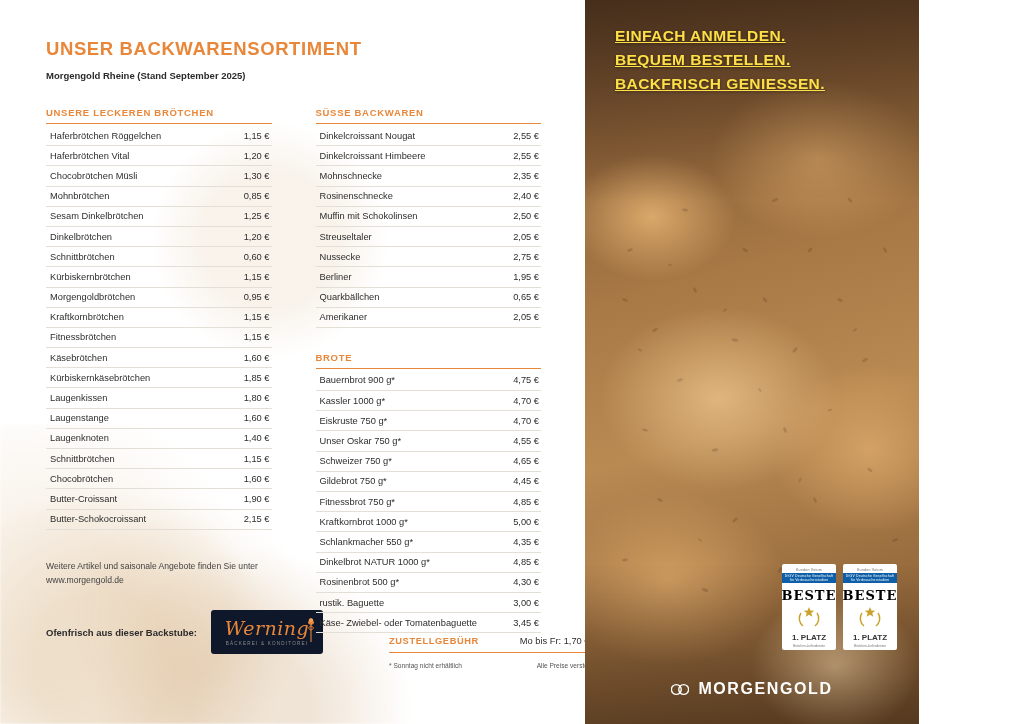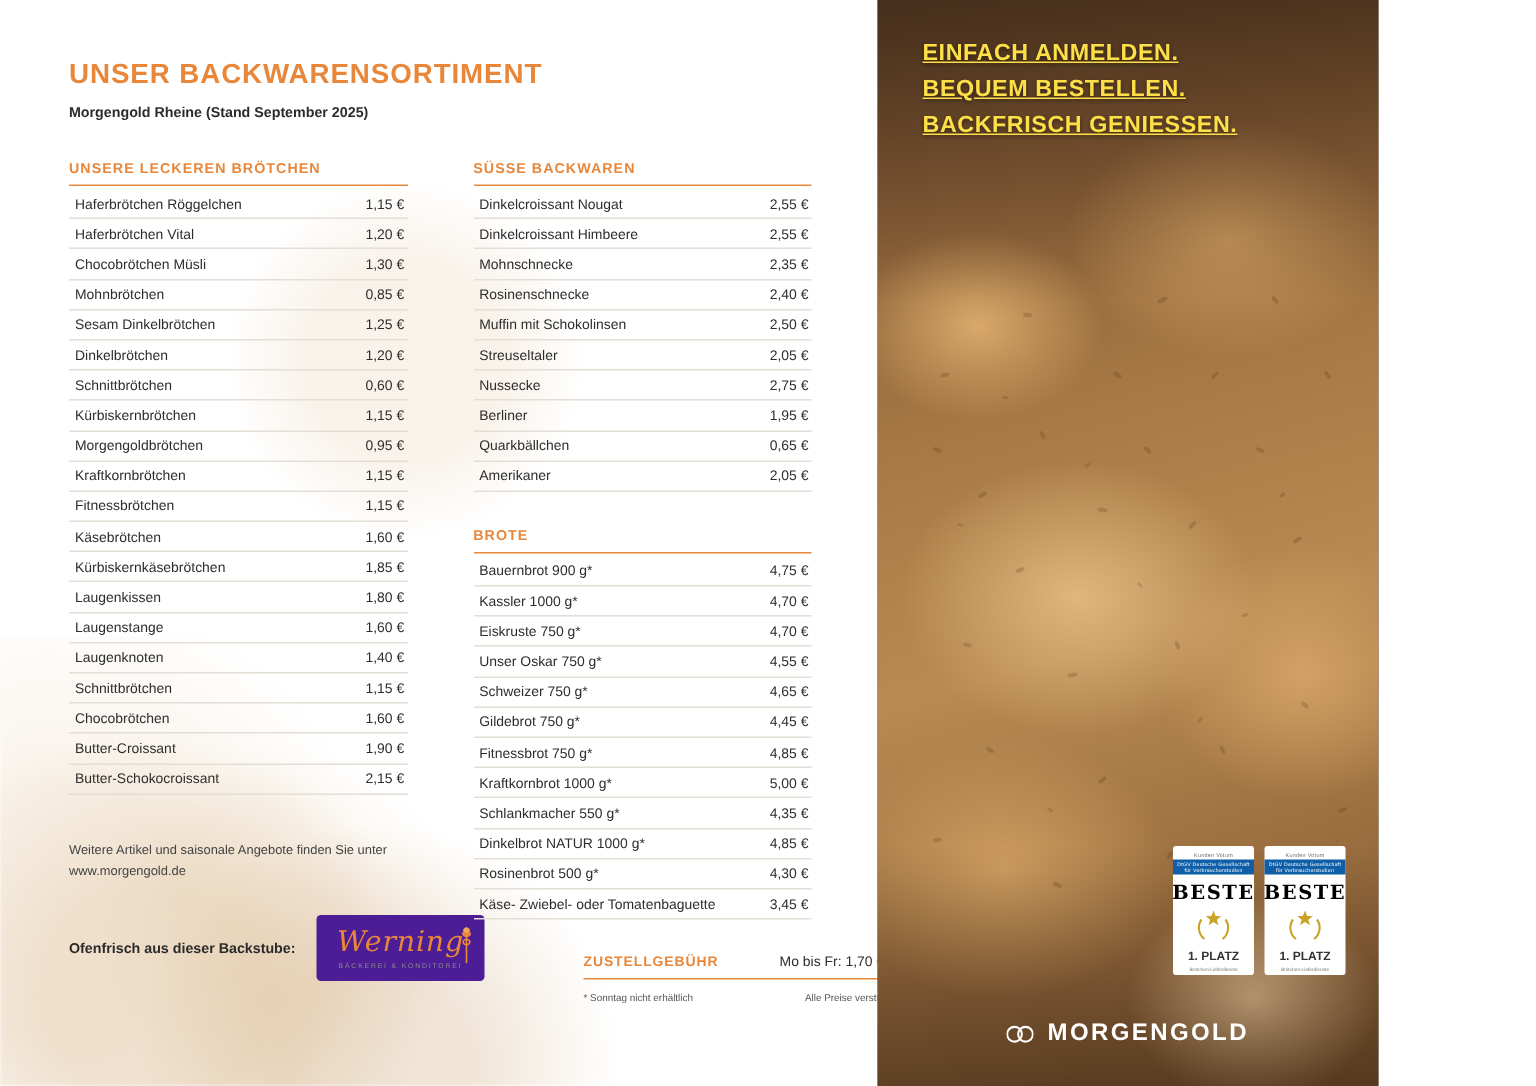--- a/index.html
+++ b/index.html
@@ -84,21 +84,21 @@
     line-height:1.6;
   }
 
   .ofenfrisch{
     position:absolute;left:46px;bottom:70px;
     display:flex;align-items:center;gap:14px;
   }
   .ofen-label{font-size:9.5px;font-weight:bold;color:#2b2b2b;}
   .bakery-logo{
     width:112px;height:44px;
-    background:#4c1d95;
+    background:#0f172a;
     border-radius:3px;
     display:flex;flex-direction:column;align-items:center;justify-content:center;
     position:relative;
   }
   .bakery-name{
     font-family:"DejaVu Serif", serif;
     font-style:italic;
     font-size:19px;
     color:#E8873A;
     line-height:1;
@@ -391,20 +391,24 @@
                 <span class="nm">Schlankmacher 550 g*</span>
                 <span class="pr">4,35 €</span>
               </li>
             <li>
                 <span class="nm">Dinkelbrot NATUR 1000 g*</span>
                 <span class="pr">4,85 €</span>
               </li>
             <li>
                 <span class="nm">Rosinenbrot 500 g*</span>
                 <span class="pr">4,30 €</span>
+              </li>
+            <li>
+                <span class="nm">rustik. Baguette</span>
+                <span class="pr">3,00 €</span>
               </li>
             <li>
                 <span class="nm">Käse- Zwiebel- oder Tomatenbaguette</span>
                 <span class="pr">3,45 €</span>
               </li>
           </ul>
         </div>
 
       </div>
     </div>

